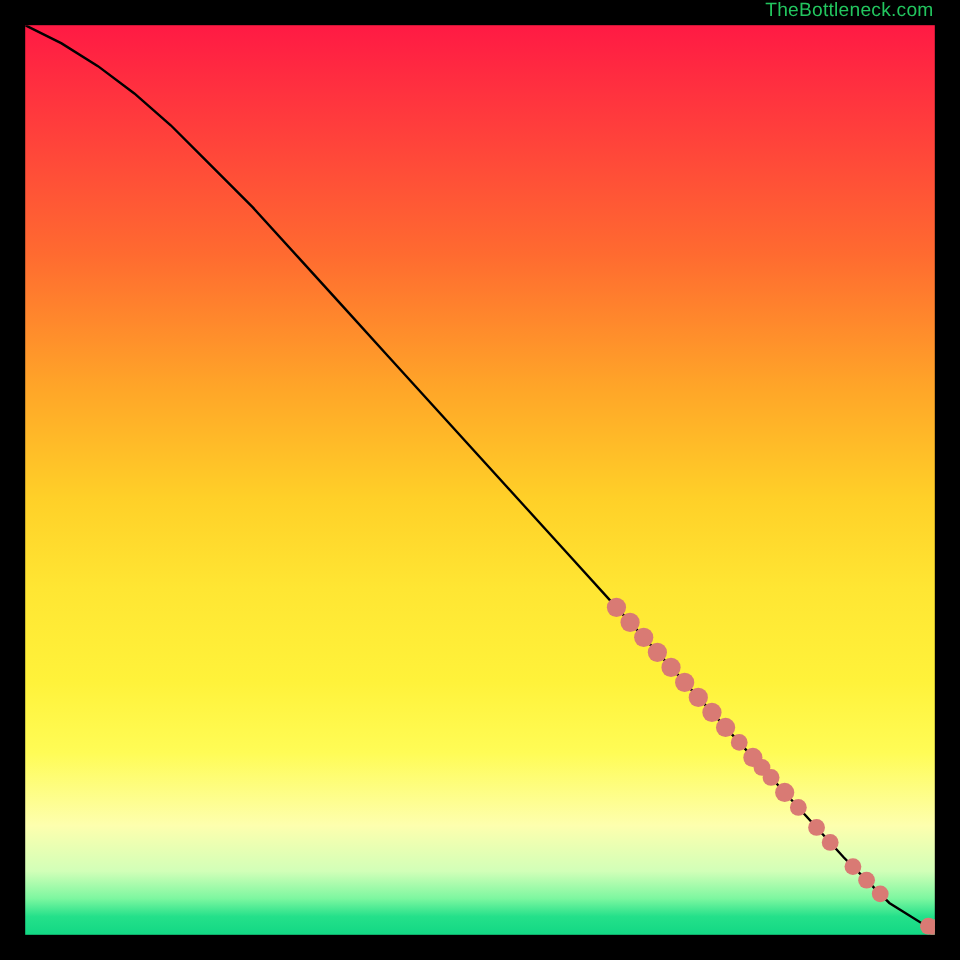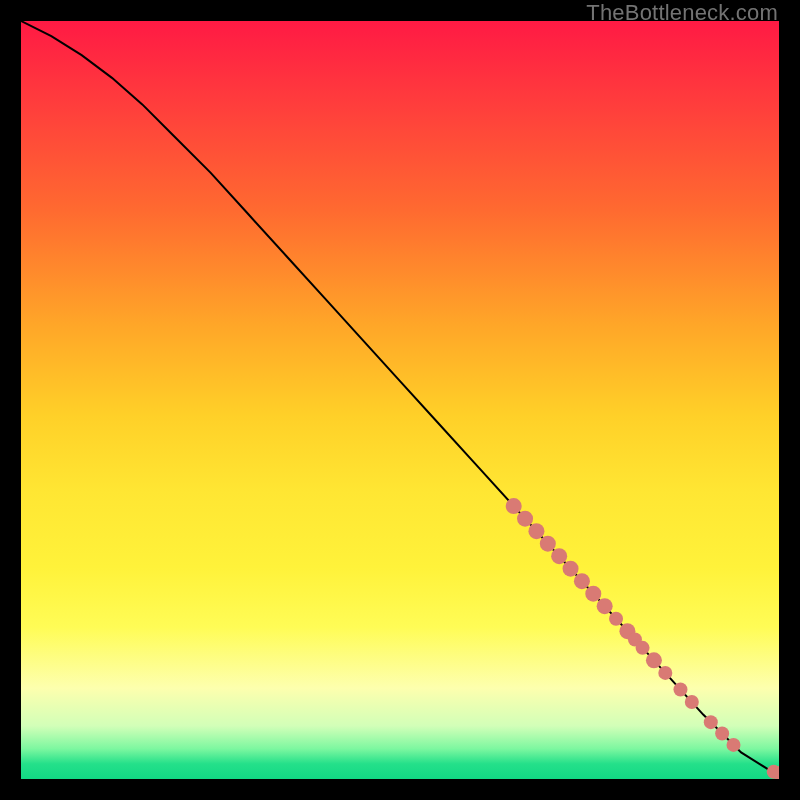--- a/index.html
+++ b/index.html
@@ -38,22 +38,22 @@
       #d2ffb8 93%,
       #7df7a0 96%,
       #24e08a 98%,
       #12d884 100%
     );
   }
   .watermark {
     position: absolute;
     top: 0px;
     right: 22px;
-    color: #737373;
-    font-size: 22px;
+    color: #22c55e;
+    font-size: 16px;
     font-weight: 500;
     letter-spacing: 0.2px;
     z-index: 5;
   }
   svg {
     position: absolute;
     left: 0;
     top: 0;
   }
 </style>

